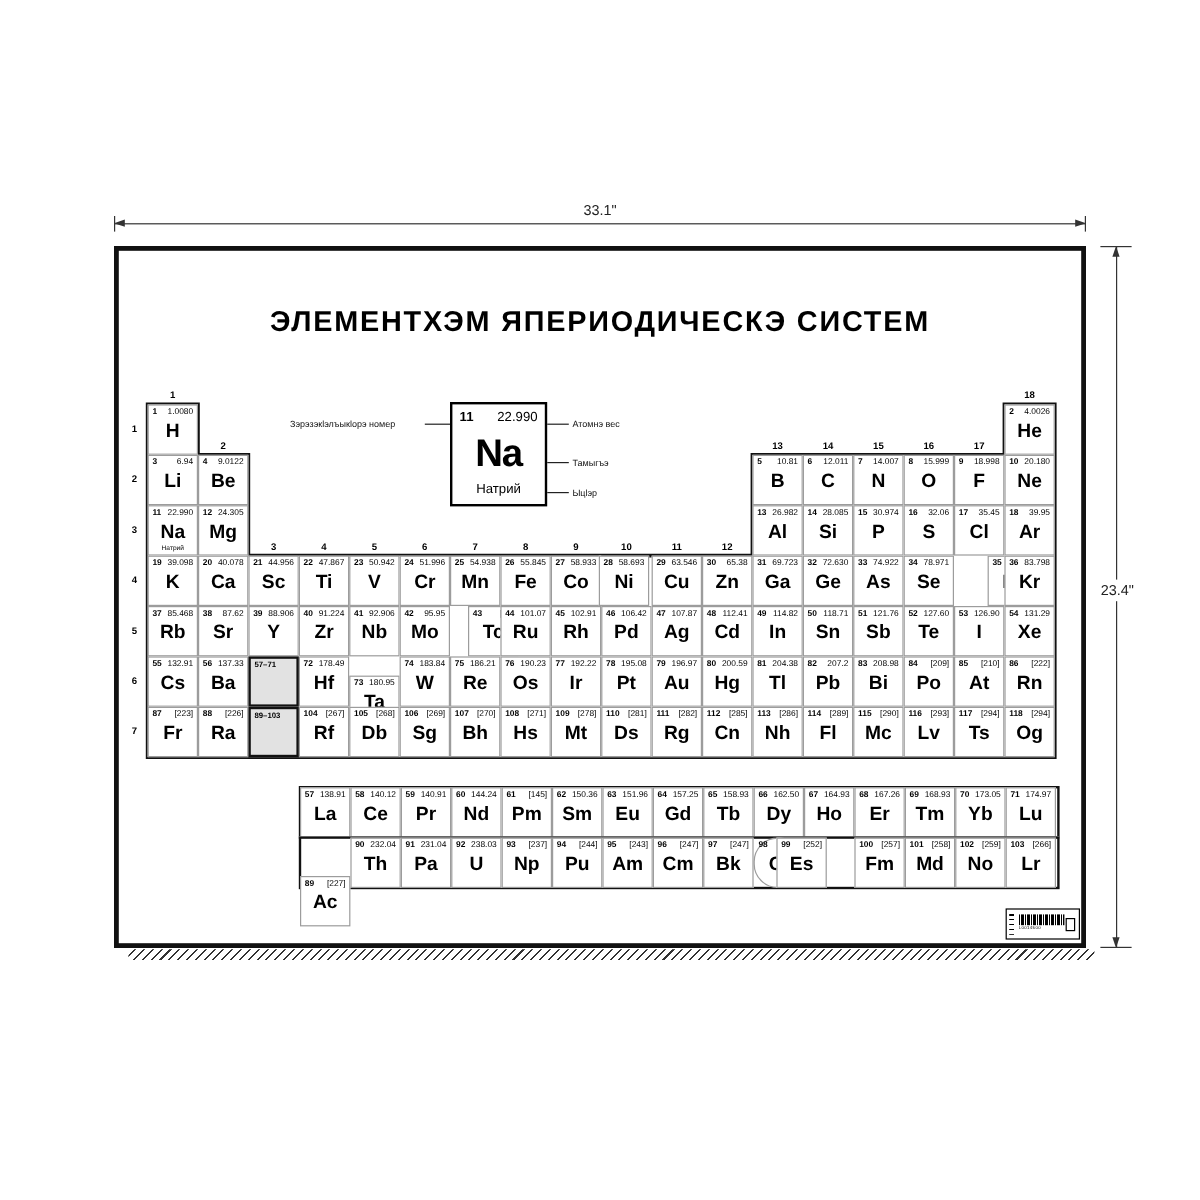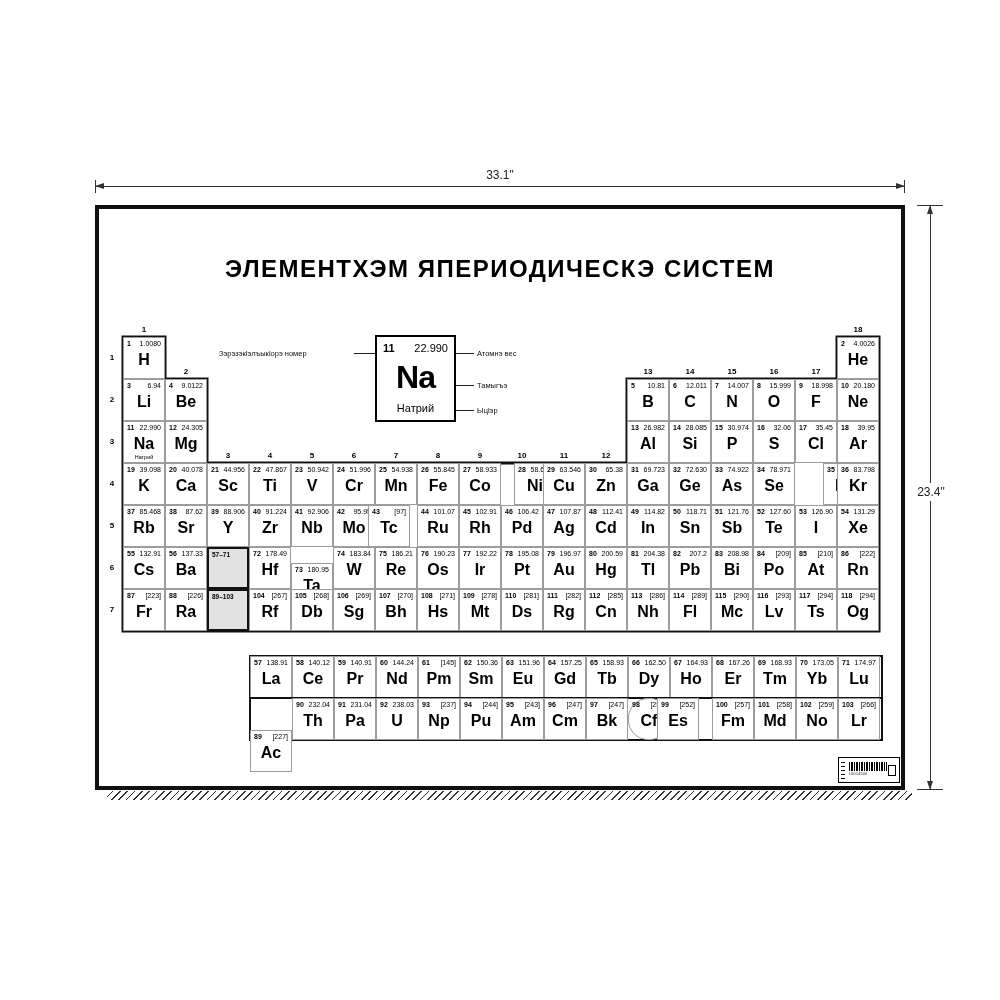--- a/index.html
+++ b/index.html
@@ -31,21 +31,21 @@
   .poster-title { position:absolute; left:0; right:0; top:46px; text-align:center;
     font-size:24px; font-weight:bold; letter-spacing:1.5px; }
 
   
   .legend-box { position:absolute; left:276px; top:126px; width:81px; height:87px; border:2px solid #000; background:#fff; }
   .legend-box .num  { position:absolute; left:6px; top:5px; font-size:11px; font-weight:bold; }
   .legend-box .mass { position:absolute; right:6px; top:5px; font-size:11px; }
   .legend-box .sym  { position:absolute; left:0; right:0; top:22px; text-align:center; font-size:32px; font-weight:bold; letter-spacing:-1px; }
   .legend-box .nm   { position:absolute; left:0; right:0; bottom:6px; text-align:center; font-size:11px; }
   .legend-lbl { position:absolute; font-size:7.5px; color:#111; white-space:nowrap; }
-  .legend-lbl.left { text-align:left; }
+  .legend-lbl.left { text-align:center; }
   .leader { position:absolute; height:0; border-top:1px solid #222; }
 
   
   .ptable { position:absolute; left:24px; top:128px; width:756px; height:294px; }
   .cell { position:absolute; width:42px; height:42px; border:1px solid #9c9c9c; background:#fff; }
   .cell .n { position:absolute; left:3px; top:2px; font-size:7px; font-weight:bold; }
   .cell .m { position:absolute; right:3px; top:2px; font-size:7px; }
   .cell .s { position:absolute; left:0; right:0; top:13px; text-align:center; font-size:16px; font-weight:bold; }
   .cell .e { position:absolute; left:0; right:0; bottom:2px; text-align:center; font-size:5.5px; }
   .cell.ph { background:#e2e2e2; border:2px solid #111; }
@@ -240,21 +240,21 @@
         <div class="cell" style="left: 294px; top: 126px;">
           <span class="n">26</span>
           <span class="m">55.845</span>
           <span class="s">Fe</span>
         </div>
         <div class="cell" style="left: 336px; top: 126px;">
           <span class="n">27</span>
           <span class="m">58.933</span>
           <span class="s">Co</span>
         </div>
-        <div class="cell" style="left: 391px; top: 126px;">
+        <div class="cell" style="left: 376px; top: 126px;">
           <span class="n">28</span>
           <span class="m">58.693</span>
           <span class="s">Ni</span>
         </div>
         <div class="cell" style="left: 420px; top: 126px;">
           <span class="n">29</span>
           <span class="m">63.546</span>
           <span class="s">Cu</span>
         </div>
         <div class="cell" style="left: 462px; top: 126px;">
@@ -315,21 +315,21 @@
         <div class="cell" style="left: 168px; top: 168px;">
           <span class="n">41</span>
           <span class="m">92.906</span>
           <span class="s">Nb</span>
         </div>
         <div class="cell" style="left: 210px; top: 168px;">
           <span class="n">42</span>
           <span class="m">95.95</span>
           <span class="s">Mo</span>
         </div>
-        <div class="cell" style="left: 245px; top: 168px;">
+        <div class="cell" style="left: 267px; top: 168px;">
           <span class="n">43</span>
           <span class="m">[97]</span>
           <span class="s">Tc</span>
         </div>
         <div class="cell" style="left: 294px; top: 168px;">
           <span class="n">44</span>
           <span class="m">101.07</span>
           <span class="s">Ru</span>
         </div>
         <div class="cell" style="left: 336px; top: 168px;">
@@ -706,21 +706,21 @@
         <div class="cell" style="left: 335px; top: -1px;">
           <span class="n">97</span>
           <span class="m">[247]</span>
           <span class="s">Bk</span>
         </div>
         <div class="cell" style="left: 377px; top: -1px; border-radius: 20px;">
           <span class="n">98</span>
           <span class="m">[251]</span>
           <span class="s">Cf</span>
         </div>
-        <div class="cell" style="left: 406px; top: -1px;">
+        <div class="cell" style="left: 396px; top: -1px;">
           <span class="n">99</span>
           <span class="m">[252]</span>
           <span class="s">Es</span>
         </div>
         <div class="cell" style="left: 461px; top: -1px;">
           <span class="n">100</span>
           <span class="m">[257]</span>
           <span class="s">Fm</span>
         </div>
         <div class="cell" style="left: 503px; top: -1px;">

